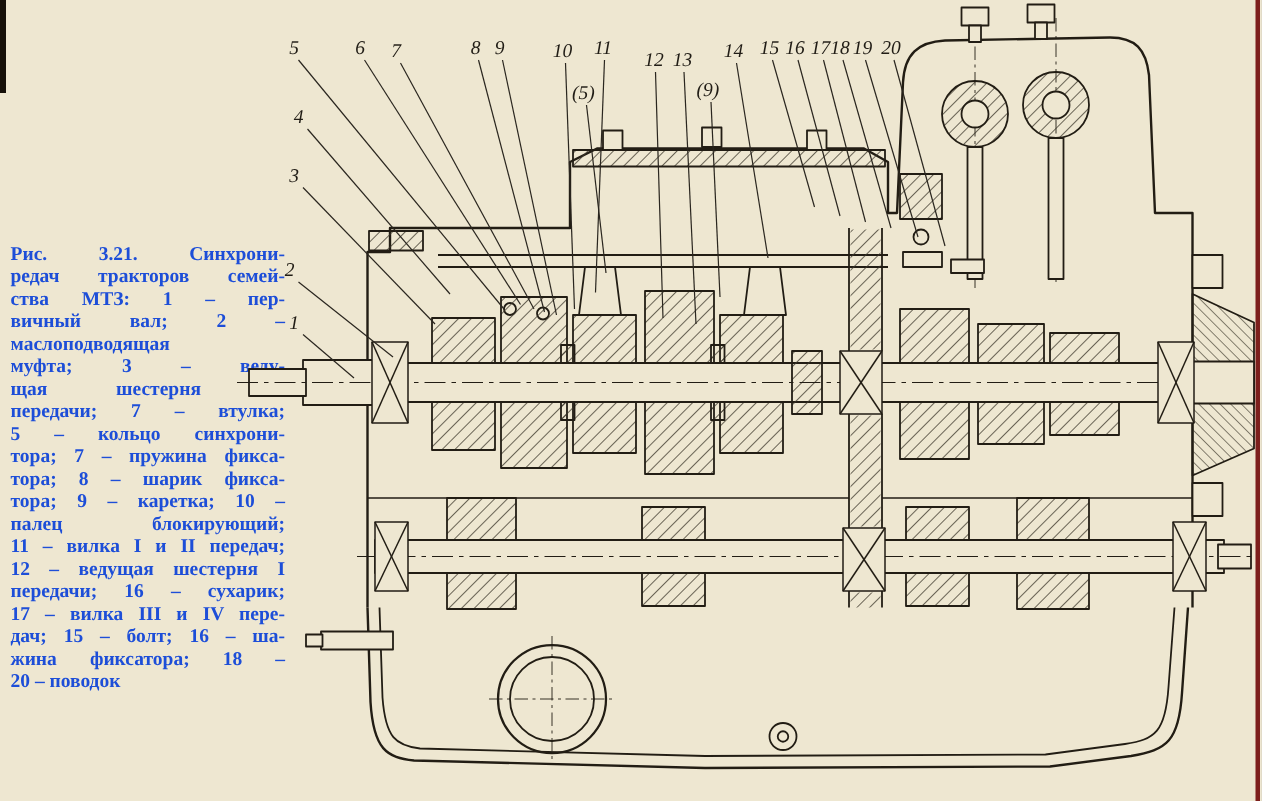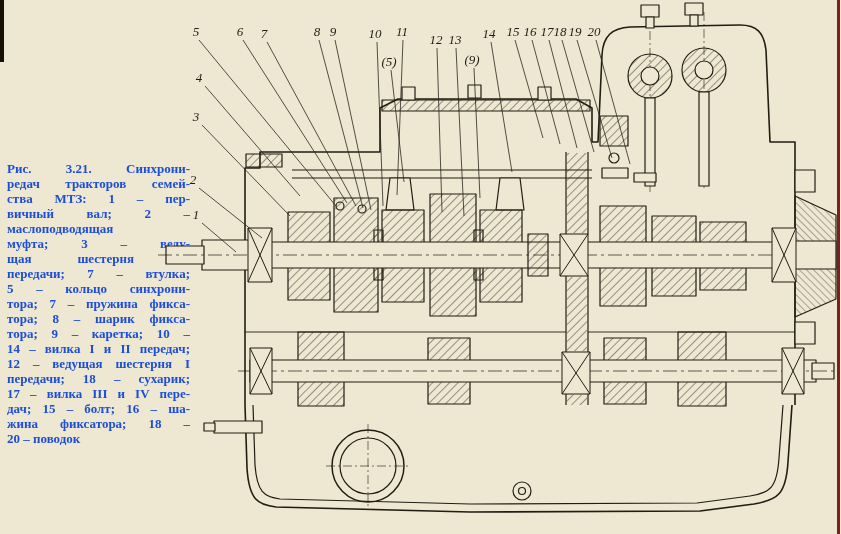--- a/index.html
+++ b/index.html
@@ -38,23 +38,24 @@
     <div class="cl">ства МТЗ: 1 – пер-</div>
     <div class="cl">вичный вал; 2 –</div>
     <div class="cl">маслоподводящая</div>
     <div class="cl">муфта; 3 – веду-</div>
     <div class="cl">щая шестерня II</div>
     <div class="cl">передачи; 7 – втулка;</div>
     <div class="cl">5 – кольцо синхрони-</div>
     <div class="cl">тора; 7 – пружина фикса-</div>
     <div class="cl">тора; 8 – шарик фикса-</div>
     <div class="cl">тора; 9 – каретка; 10 –</div>
-    <div class="cl">14 – вилка I и II передач;</div>
+    <div class="cl">палец блокирующий;</div>
+    <div class="cl">11 – вилка I и II передач;</div>
     <div class="cl">12 – ведущая шестерня I</div>
-    <div class="cl">передачи; 18 – сухарик;</div>
+    <div class="cl">передачи; 16 – сухарик;</div>
     <div class="cl">17 – вилка III и IV пере-</div>
     <div class="cl">дач; 15 – болт; 16 – ша-</div>
     <div class="cl">жина фиксатора; 18 –</div>
     <div class="cl last">20 – поводок</div>
   </div>
 
   <svg class="fig-svg" width="841" height="534" viewBox="0 0 841 534">
     <defs>
       <pattern id="hatch" width="6" height="6" patternUnits="userSpaceOnUse" patternTransform="rotate(45)">
         <line x1="0" y1="0" x2="0" y2="6" stroke="#3c362a" stroke-width="1"></line>

